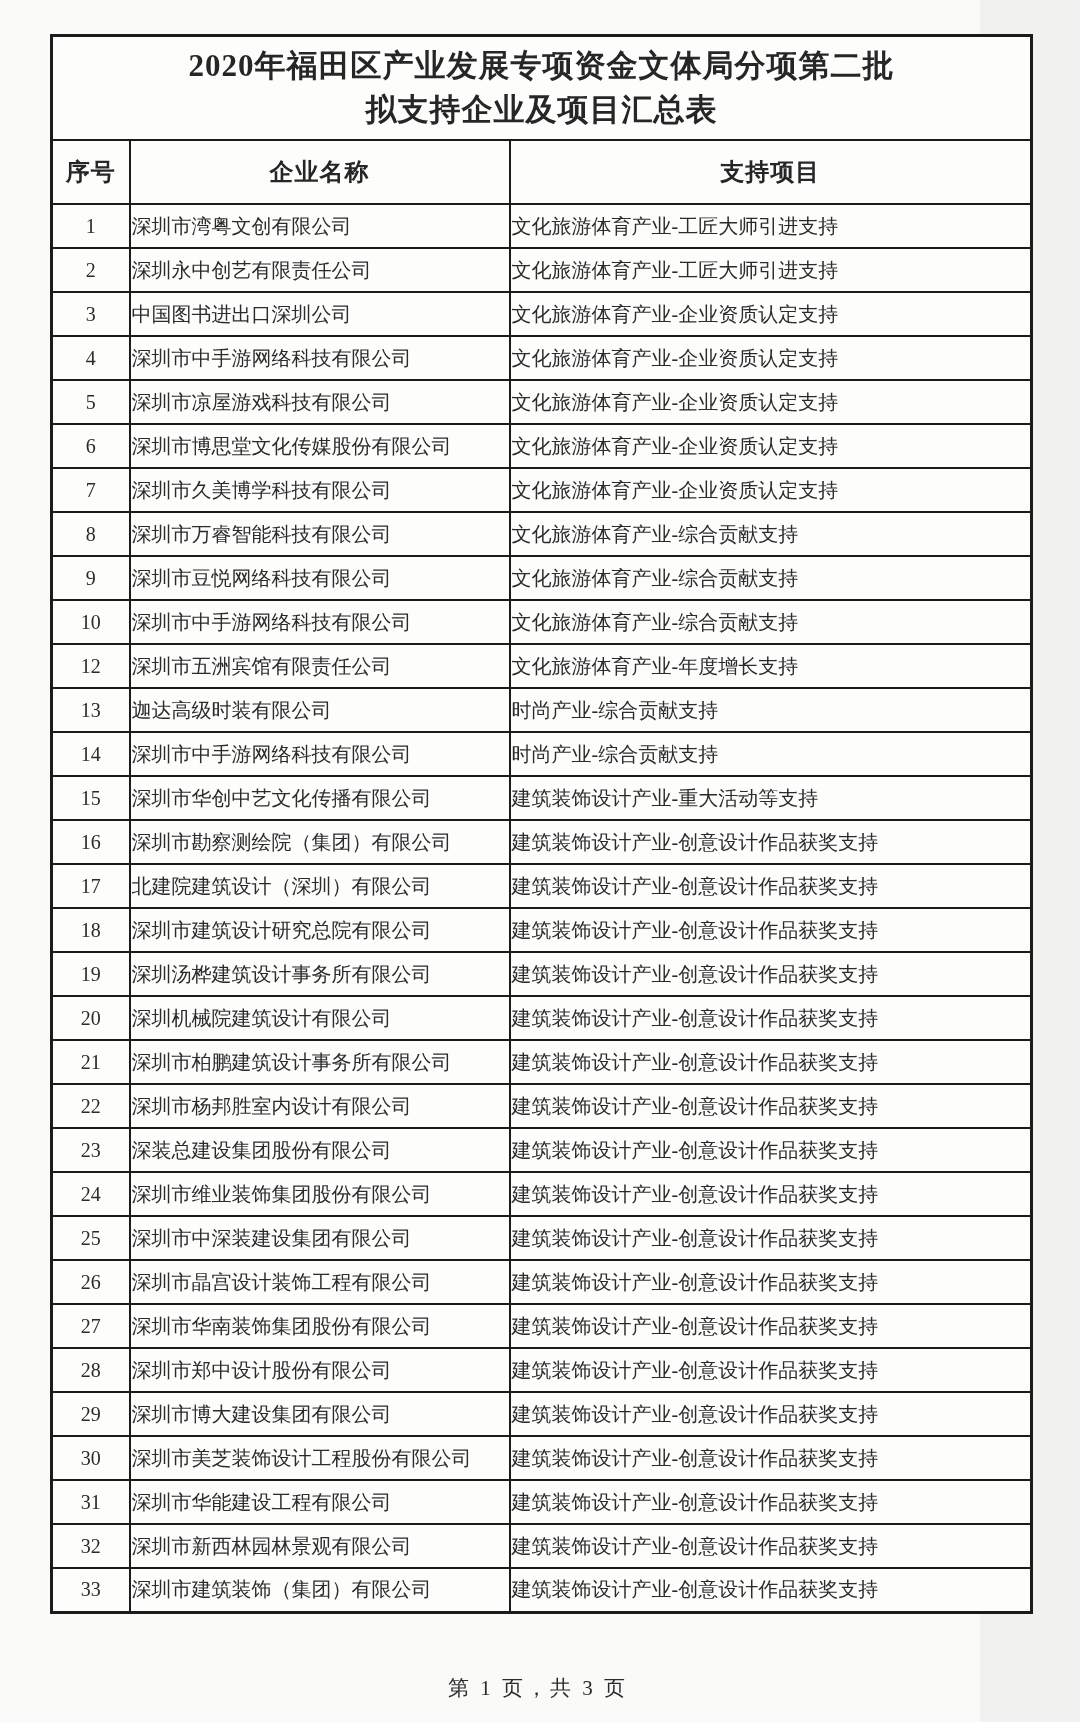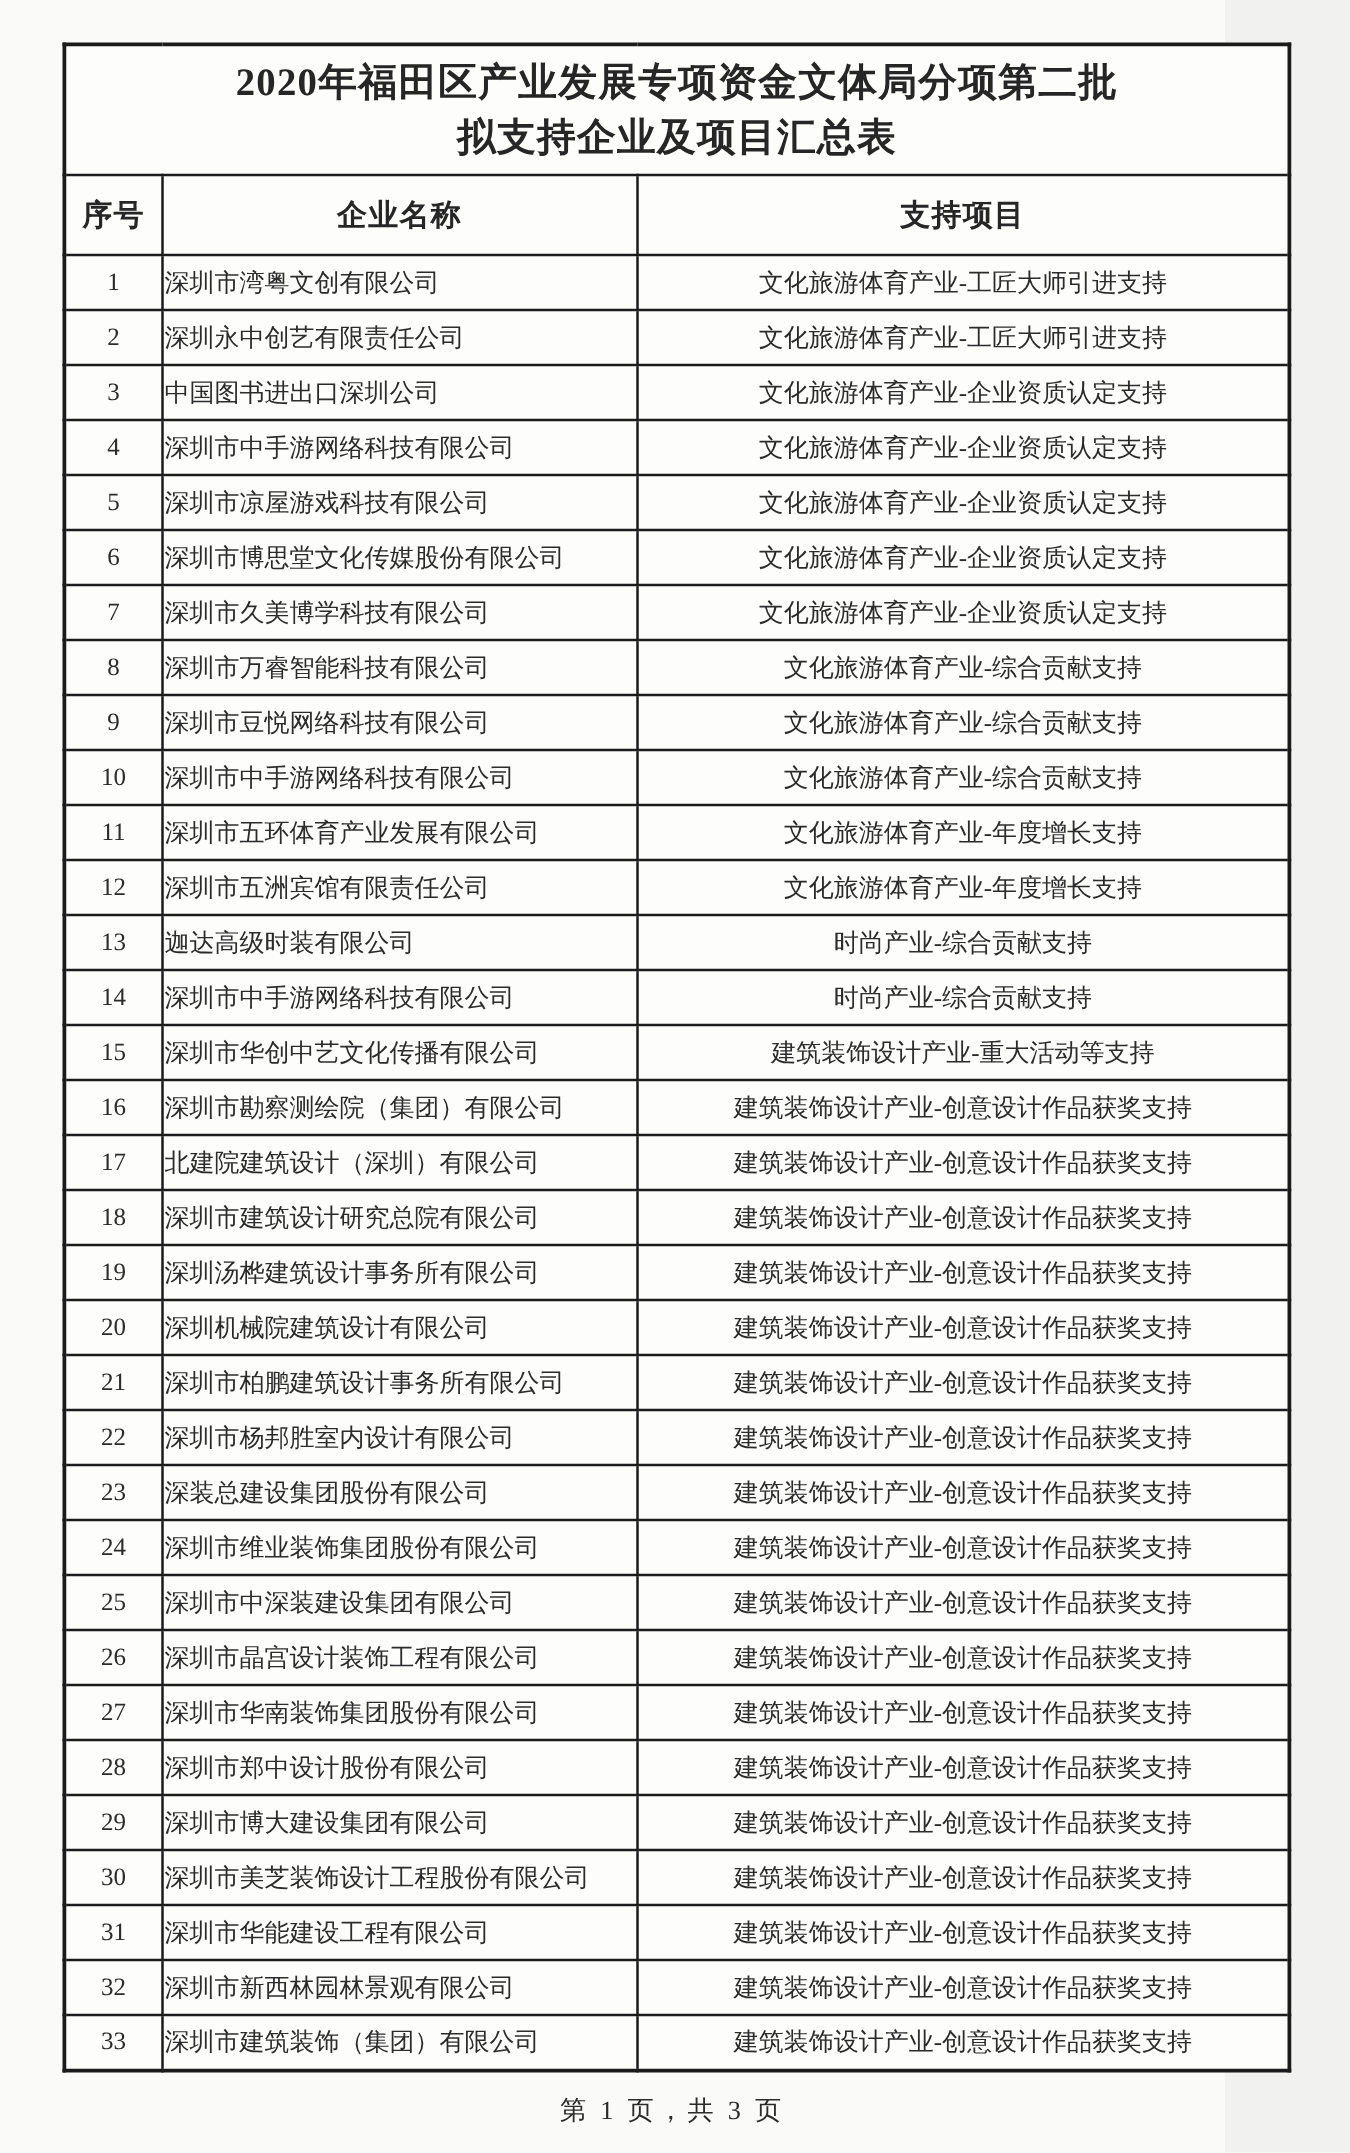--- a/index.html
+++ b/index.html
@@ -62,21 +62,21 @@
     vertical-align: middle;
     color: #2b2b2b;
   }
   td.c-no {
     text-align: center;
   }
   td.c-company {
     text-align: left;
   }
   td.c-project {
-    text-align: center;
+    text-align: left;
   }
   .footer {
     position: absolute;
     left: 0;
     right: 0;
     top: 1674px;
     text-align: center;
     font-size: 21px;
     letter-spacing: 3px;
     transform: translateX(48px);
@@ -161,25 +161,20 @@
     <td class="c-company">深圳市豆悦网络科技有限公司</td>
     <td class="c-project">文化旅游体育产业-综合贡献支持</td>
   </tr>
 
   <tr>
     <td class="c-no">10</td>
     <td class="c-company">深圳市中手游网络科技有限公司</td>
     <td class="c-project">文化旅游体育产业-综合贡献支持</td>
   </tr>
 
-  <tr>
-    <td class="c-no">11</td>
-    <td class="c-company">深圳市五环体育产业发展有限公司</td>
-    <td class="c-project">文化旅游体育产业-年度增长支持</td>
-  </tr>
 
   <tr>
     <td class="c-no">12</td>
     <td class="c-company">深圳市五洲宾馆有限责任公司</td>
     <td class="c-project">文化旅游体育产业-年度增长支持</td>
   </tr>
 
   <tr>
     <td class="c-no">13</td>
     <td class="c-company">迦达高级时装有限公司</td>

